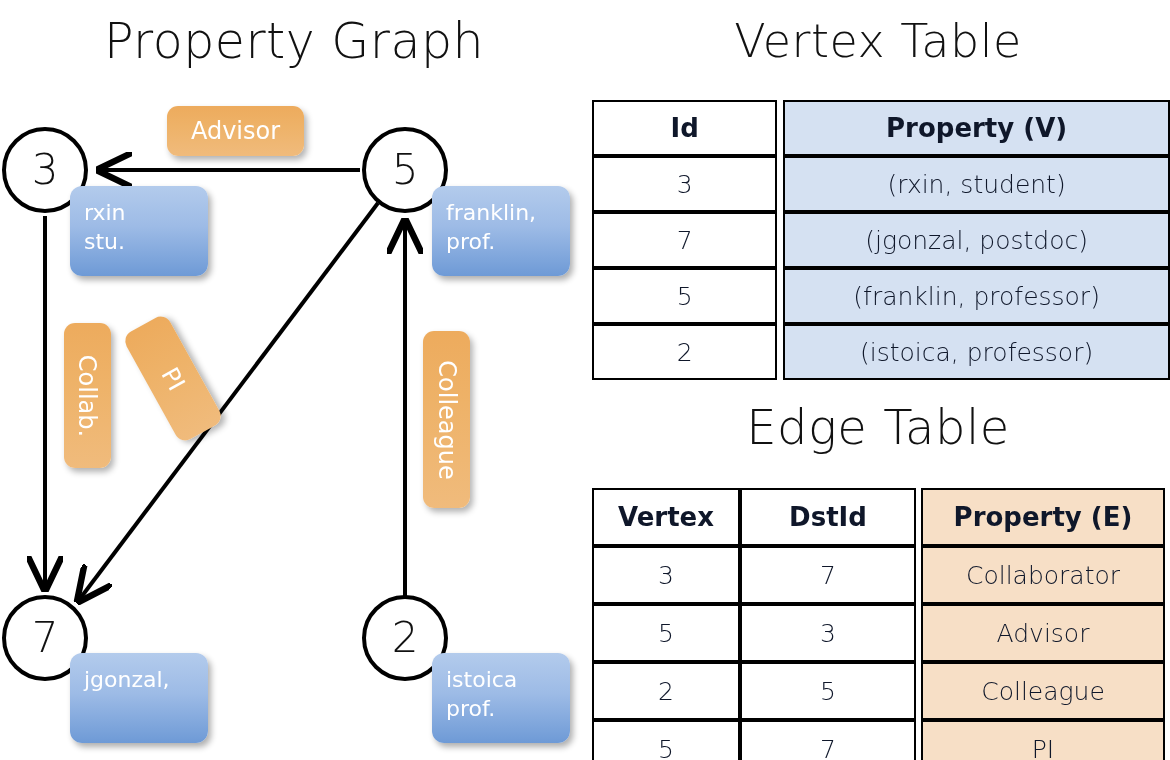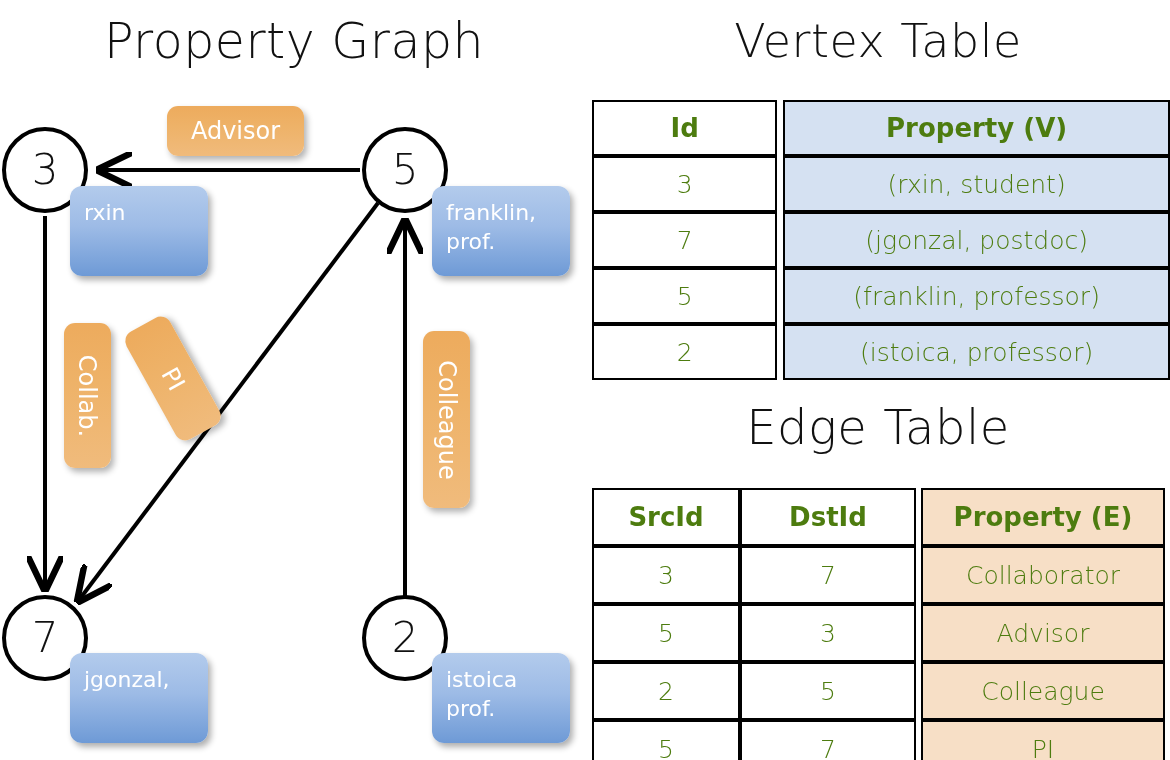--- a/index.html
+++ b/index.html
@@ -151,21 +151,21 @@
     font-family: "DejaVu Sans", sans-serif;
     font-weight: 300;
   }
   table.grid td, table.grid th {
     border: 2px solid #000000;
     text-align: center;
     font-weight: 300;
     font-size: 25px;
     padding: 0;
     box-sizing: border-box;
-    color: #4d7c0f;
+    color: #0f172a;
   }
   table.grid th {
     font-weight: 700;
     font-size: 26px;
   }
   .cell-plain { background: #ffffff; }
   .cell-blue  { background: #d5e1f2; }
   .cell-orange{ background: #f7dfc6; }
 
   
@@ -210,20 +210,21 @@
   </div>
   <div class="node" id="node-7">
     <span>7</span>
   </div>
   <div class="node" id="node-2">
     <span>2</span>
   </div>
 
   <div class="vbox" id="vbox-3">
     <div>rxin</div>
+    <div>stu.</div>
   </div>
   <div class="vbox" id="vbox-5">
     <div>franklin,</div>
     <div>prof.</div>
   </div>
   <div class="vbox" id="vbox-7">
     <div>jgonzal,</div>
   </div>
   <div class="vbox" id="vbox-2">
     <div>istoica</div>
@@ -279,21 +280,21 @@
     </tbody>
   </table>
 </div>
 
 <div class="title" id="title-edge-table">Edge Table</div>
 
 <div class="table-wrap" id="edge-table-wrap">
   <table class="grid" id="edge-table">
     <thead>
       <tr>
-        <th class="col-src cell-plain">SrcId</th>
+        <th class="col-src cell-plain">Vertex</th>
         <th class="col-dst cell-plain">DstId</th>
         <td class="spacer"></td>
         <th class="col-prop cell-orange">Property (E)</th>
       </tr>
     </thead>
     <tbody>
       <tr>
         <td class="col-src cell-plain">3</td>
         <td class="col-dst cell-plain">7</td>
         <td class="spacer"></td>

